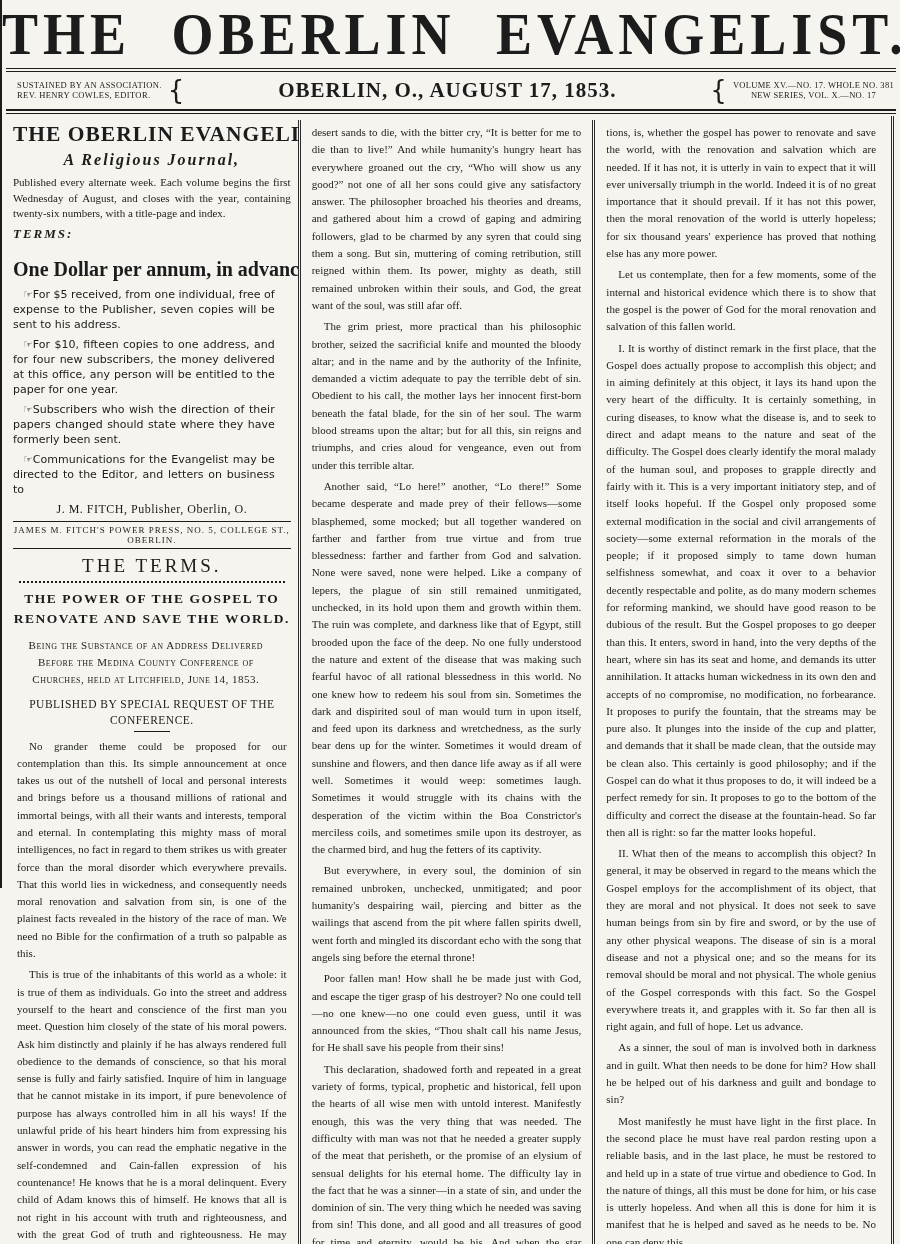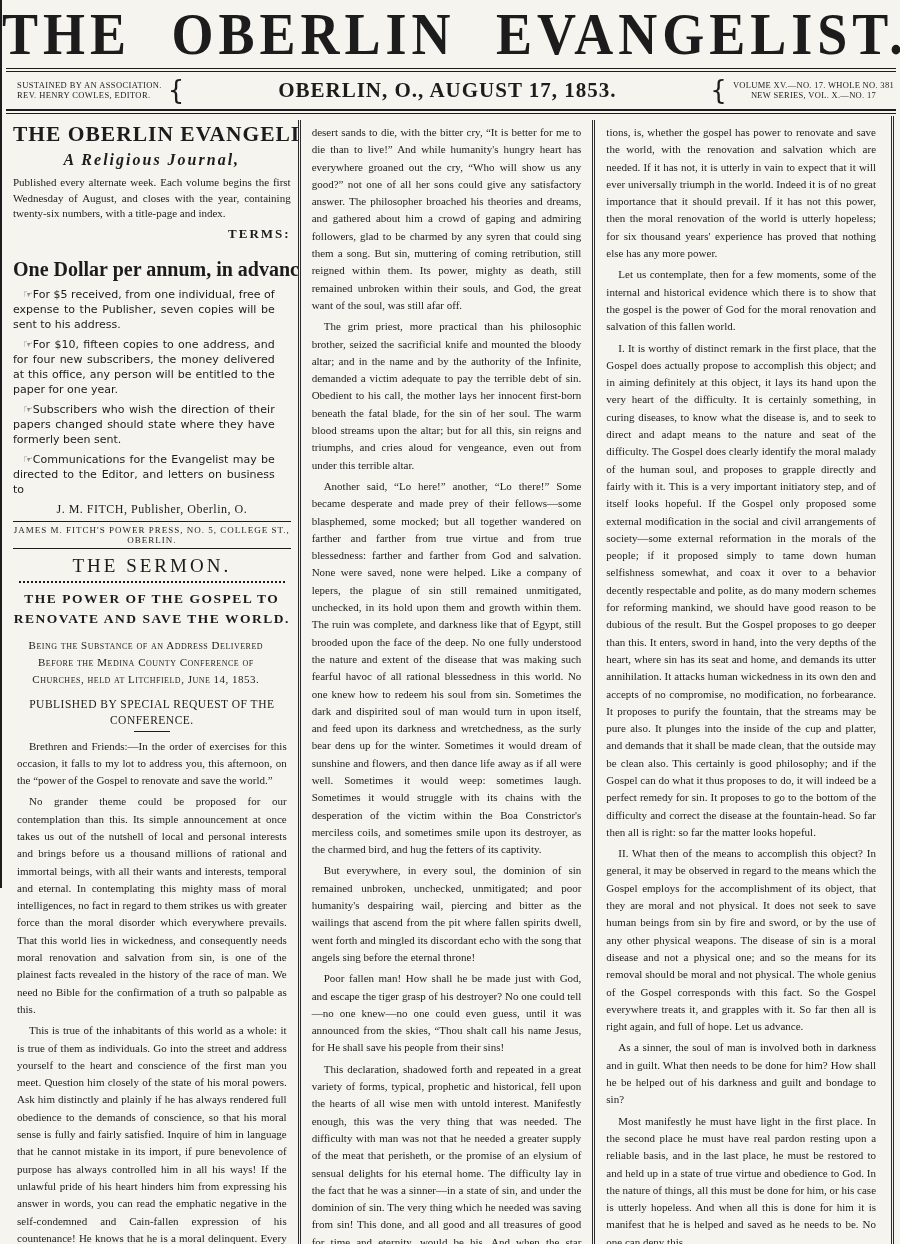--- a/index.html
+++ b/index.html
@@ -31,21 +31,21 @@
   
   .columns{display:flex;height:1146px;overflow:hidden;padding:4px 4px 0 4px;box-sizing:border-box;}
   .col{flex:1 1 0;padding:0 7px;overflow:hidden;}
   .col + .col{border-left:3px double #2b2b2b;}
   .columns{border-right:3px double #2b2b2b;margin-right:6px;}
 
   
   .col-paper-title{font-size:21.5px;font-weight:bold;text-align:center;letter-spacing:1px;margin:2px 0 4px 0;white-space:nowrap;}
   .journal-subtitle{font-size:16px;font-weight:bold;font-style:italic;text-align:center;letter-spacing:2px;margin:2px 0 6px 0;}
   .prospectus-p{font-size:11px;line-height:15.5px;text-align:justify;margin:0 0 4px 0;}
-  .terms-label{font-size:13px;font-weight:bold;text-align:right;letter-spacing:2px;margin:3px 0;}
+  .terms-label{font-size:13px;font-weight:bold;text-align:left;letter-spacing:2px;margin:3px 0;font-style:italic;}
   .terms-price{font-size:20px;font-weight:bold;text-align:left;margin:16px 0 6px 0;white-space:nowrap;}
   .notice{font-size:11px;line-height:15px;text-align:justify;margin:0 16px 5px 0;text-indent:10px;}
   .publisher-line{font-size:12px;text-align:center;letter-spacing:.5px;margin:1px 0 4px 0;}
   .rule-thin{border-top:1px solid #1c1c1c;margin:3px 0;}
   .press-line{font-size:9px;text-align:center;letter-spacing:1px;margin:3px 0;text-transform:uppercase;}
   .sermon-header{font-size:19px;text-align:center;letter-spacing:3px;margin:6px 0 4px 0;}
   .rule-wavy{border-top:2px dotted #1c1c1c;margin:2px 6px 6px 6px;}
   .sermon-title{font-size:13.5px;font-weight:bold;text-align:center;letter-spacing:1.5px;line-height:20px;margin:4px 0 8px 0;}
   .sermon-subtitle{font-size:11px;text-align:center;letter-spacing:.5px;line-height:17px;margin:0 12px 8px 0;font-variant:small-caps;}
   .sermon-note{font-size:11.5px;text-align:center;letter-spacing:.5px;line-height:16px;margin:0 0 3px 0;}
@@ -94,27 +94,26 @@
       <div class="terms-label">TERMS:</div>
       <div class="terms-price">One Dollar per annum, in advance.</div>
       <p class="notice hand">☞For $5 received, from one individual, free of expense to the Publisher, seven copies will be sent to his address.</p>
       <p class="notice hand">☞For $10, fifteen copies to one address, and for four new subscribers, the money delivered at this office, any person will be entitled to the paper for one year.</p>
       <p class="notice hand">☞Subscribers who wish the direction of their papers changed should state where they have formerly been sent.</p>
       <p class="notice hand">☞Communications for the Evangelist may be directed to the Editor, and letters on business to</p>
       <div class="publisher-line">J. M. FITCH, Publisher, Oberlin, O.</div>
       <div class="rule-thin"></div>
       <div class="press-line">James M. Fitch's Power Press, No. 5, College st., Oberlin.</div>
       <div class="rule-thin"></div>
-      <div class="sermon-header">THE SERMON.</div>
+      <div class="sermon-header">THE TERMS.</div>
       <div class="rule-wavy"></div>
       <div class="sermon-title">THE POWER OF THE GOSPEL TO RENOVATE AND SAVE THE WORLD.</div>
       <div class="sermon-subtitle">Being the Substance of an Address Delivered Before the Medina County Conference of Churches, held at Litchfield, June 14, 1853.</div>
       <div class="sermon-note">PUBLISHED BY SPECIAL REQUEST OF THE CONFERENCE.</div>
       <div class="rule-short"></div>
-      <p class="body-p">Brethren and Friends:—In the order of exercises for this occasion, it falls to my lot to address you, this afternoon, on the “power of the Gospel to renovate and save the world.”</p>
       <p class="body-p">No grander theme could be proposed for our contemplation than this.  Its simple announcement at once takes us out of the nutshell of local and personal interests and brings before us a thousand millions of rational and immortal beings, with all their wants and interests, temporal and eternal.  In contemplating this mighty mass of moral intelligences, no fact in regard to them strikes us with greater force than the moral disorder which everywhere prevails.  That this world lies in wickedness, and consequently needs moral renovation and salvation from sin, is one of the plainest facts revealed in the history of the race of man.  We need no Bible for the confirmation of a truth so palpable as this.</p>
       <p class="body-p">This is true of the inhabitants of this world as a whole: it is true of them as individuals.  Go into the street and address yourself to the heart and conscience of the first man you meet.  Question him closely of the state of his moral powers.  Ask him distinctly and plainly if he has always rendered full obedience to the demands of conscience, so that his moral sense is fully and fairly satisfied.  Inquire of him in language that he cannot mistake in its import, if pure benevolence of purpose has always controlled him in all his ways!  If the unlawful pride of his heart hinders him from expressing his answer in words, you can read the emphatic negative in the self-condemned and Cain-fallen expression of his countenance!  He knows that he is a moral delinquent.  Every child of Adam knows this of himself.  He knows that all is not right in his account with truth and righteousness, and with the great God of truth and righteousness.  He may dislike this terrible fact of himself as much as he may; he may deny it, he may trample it beneath his feet, he may scorn it, ridicule it and howl defiance upon it as the tiger howls defiance upon the dagger that spills his heart's blood, yet he cannot annihilate it, he cannot rid his moral consciousness of its muttering testimony that it is true.</p>
 
     </div>
 
     <div class="col">
       <p class="body-p no-indent">desert sands to die, with the bitter cry, “It is better for me to die than to live!”  And while humanity's hungry heart has everywhere groaned out the cry, “Who will show us any good?” not one of all her sons could give any satisfactory answer.  The philosopher broached his theories and dreams, and gathered about him a crowd of gaping and admiring followers, glad to be charmed by any syren that could sing them a song.  But sin, muttering of coming retribution, still reigned within them.  Its power, mighty as death, still remained unbroken within their souls, and God, the great want of the soul, was still afar off.</p>
       <p class="body-p">The grim priest, more practical than his philosophic brother, seized the sacrificial knife and mounted the bloody altar; and in the name and by the authority of the Infinite, demanded a victim adequate to pay the terrible debt of sin.  Obedient to his call, the mother lays her innocent first-born beneath the fatal blade, for the sin of her soul.  The warm blood streams upon the altar; but for all this, sin reigns and triumphs, and cries aloud for vengeance, even out from under this terrible altar.</p>
       <p class="body-p">Another said, “Lo here!” another, “Lo there!”  Some became desperate and made prey of their fellows—some blasphemed, some mocked; but all together wandered on farther and farther from true virtue and from true blessedness: farther and farther from God and salvation.  None were saved, none were helped.  Like a company of lepers, the plague of sin still remained unmitigated, unchecked, in its hold upon them and growth within them.  The ruin was complete, and darkness like that of Egypt, still brooded upon the face of the deep.  No one fully understood the nature and extent of the disease that was making such fearful havoc of all rational blessedness in this world.  No one knew how to redeem his soul from sin.  Sometimes the dark and dispirited soul of man would turn in upon itself, and feed upon its darkness and wretchedness, as the surly bear dens up for the winter.  Sometimes it would dream of sunshine and flowers, and then dance life away as if all were well.  Sometimes it would weep: sometimes laugh.  Sometimes it would struggle with its chains with the desperation of the victim within the Boa Constrictor's merciless coils, and sometimes smile upon its destroyer, as the charmed bird, and hug the fetters of its captivity.</p>
       <p class="body-p">But everywhere, in every soul, the dominion of sin remained unbroken, unchecked, unmitigated; and poor humanity's despairing wail, piercing and bitter as the wailings that ascend from the pit where fallen spirits dwell, went forth and mingled its discordant echo with the song that angels sing before the eternal throne!</p>

